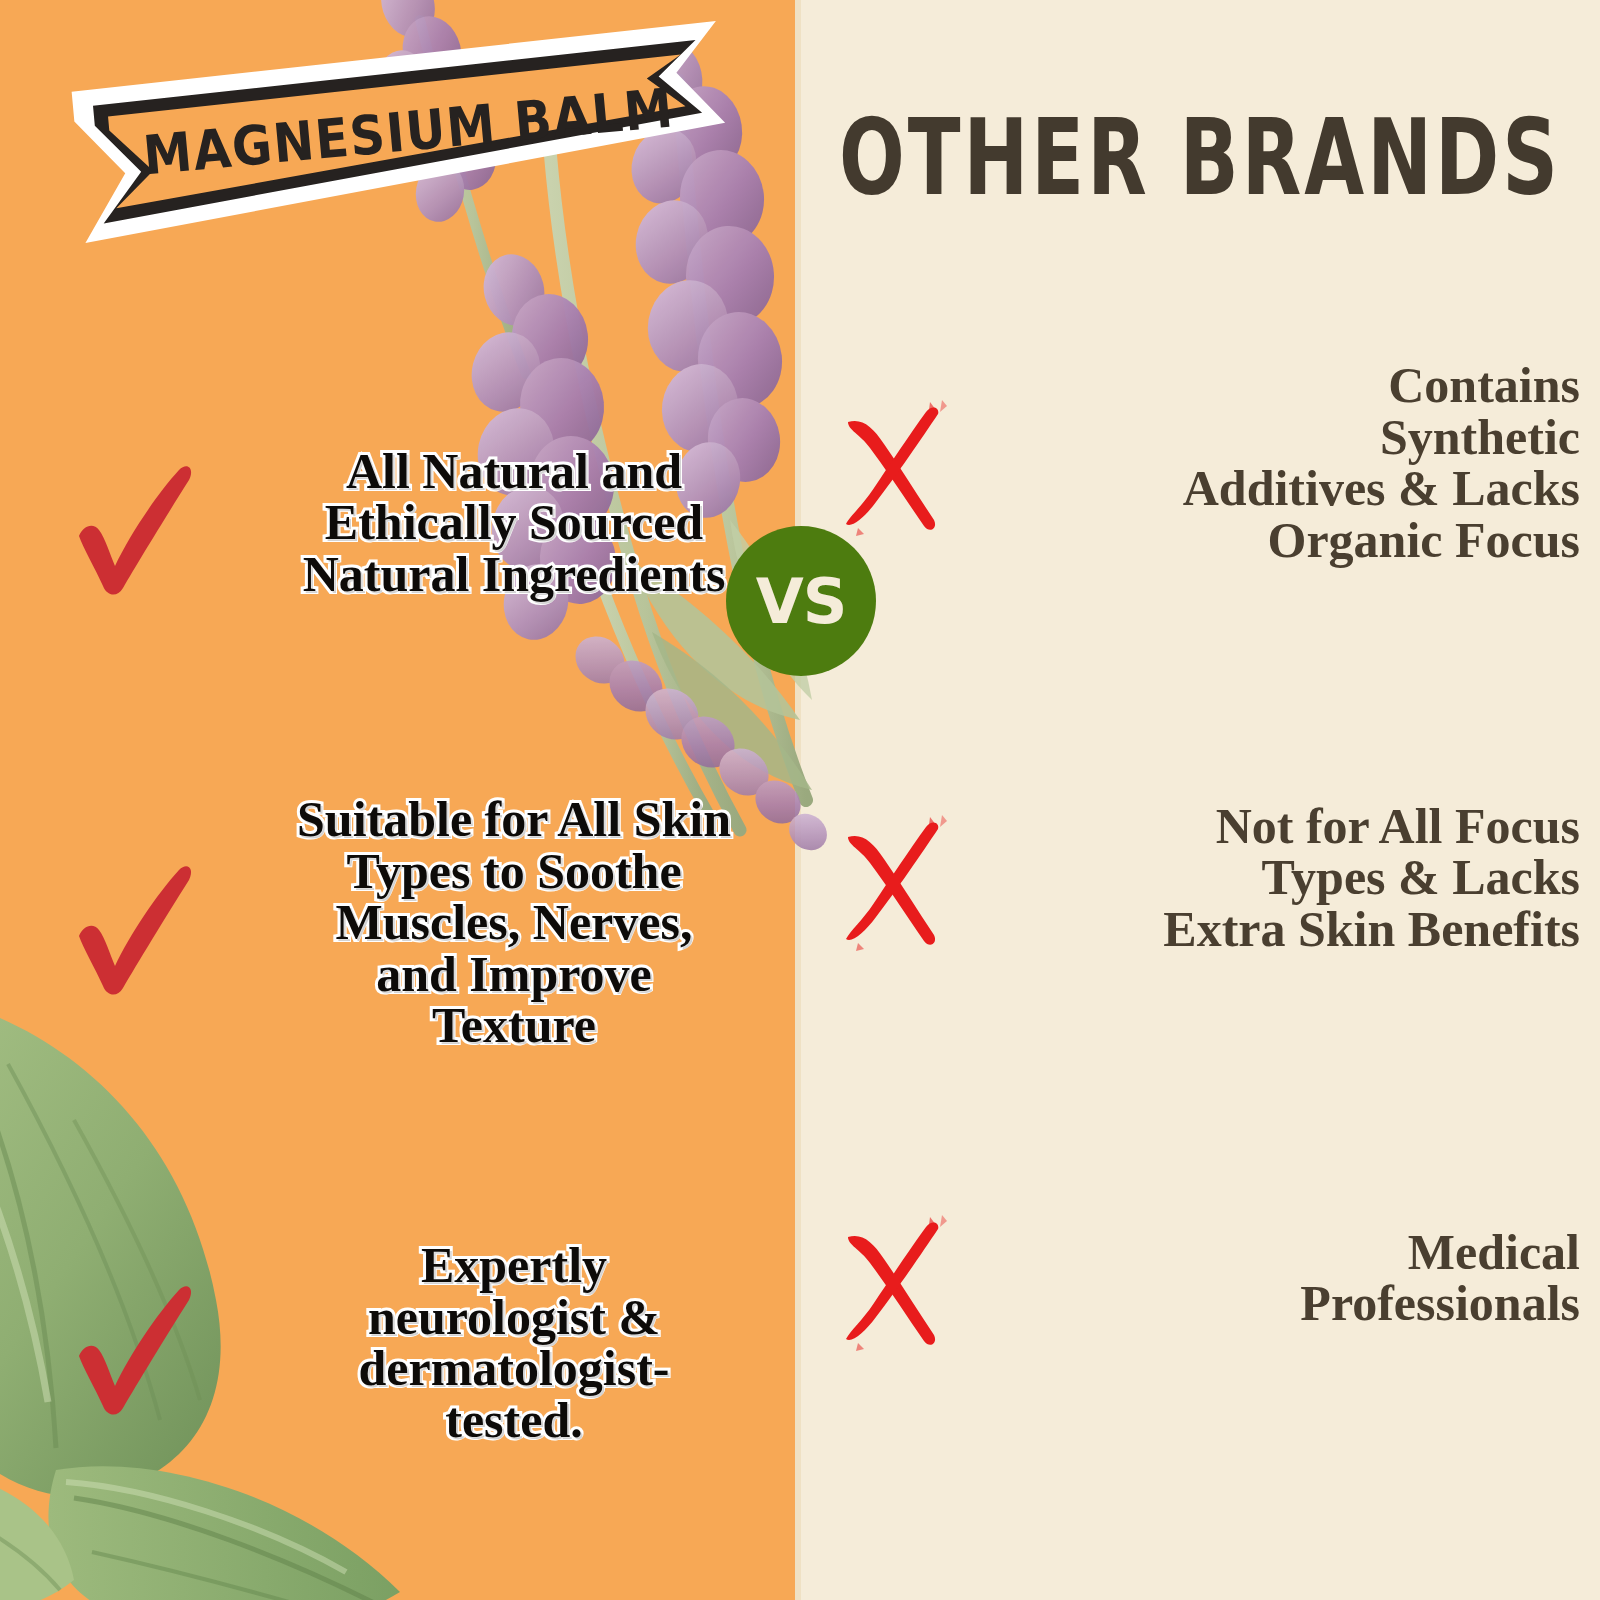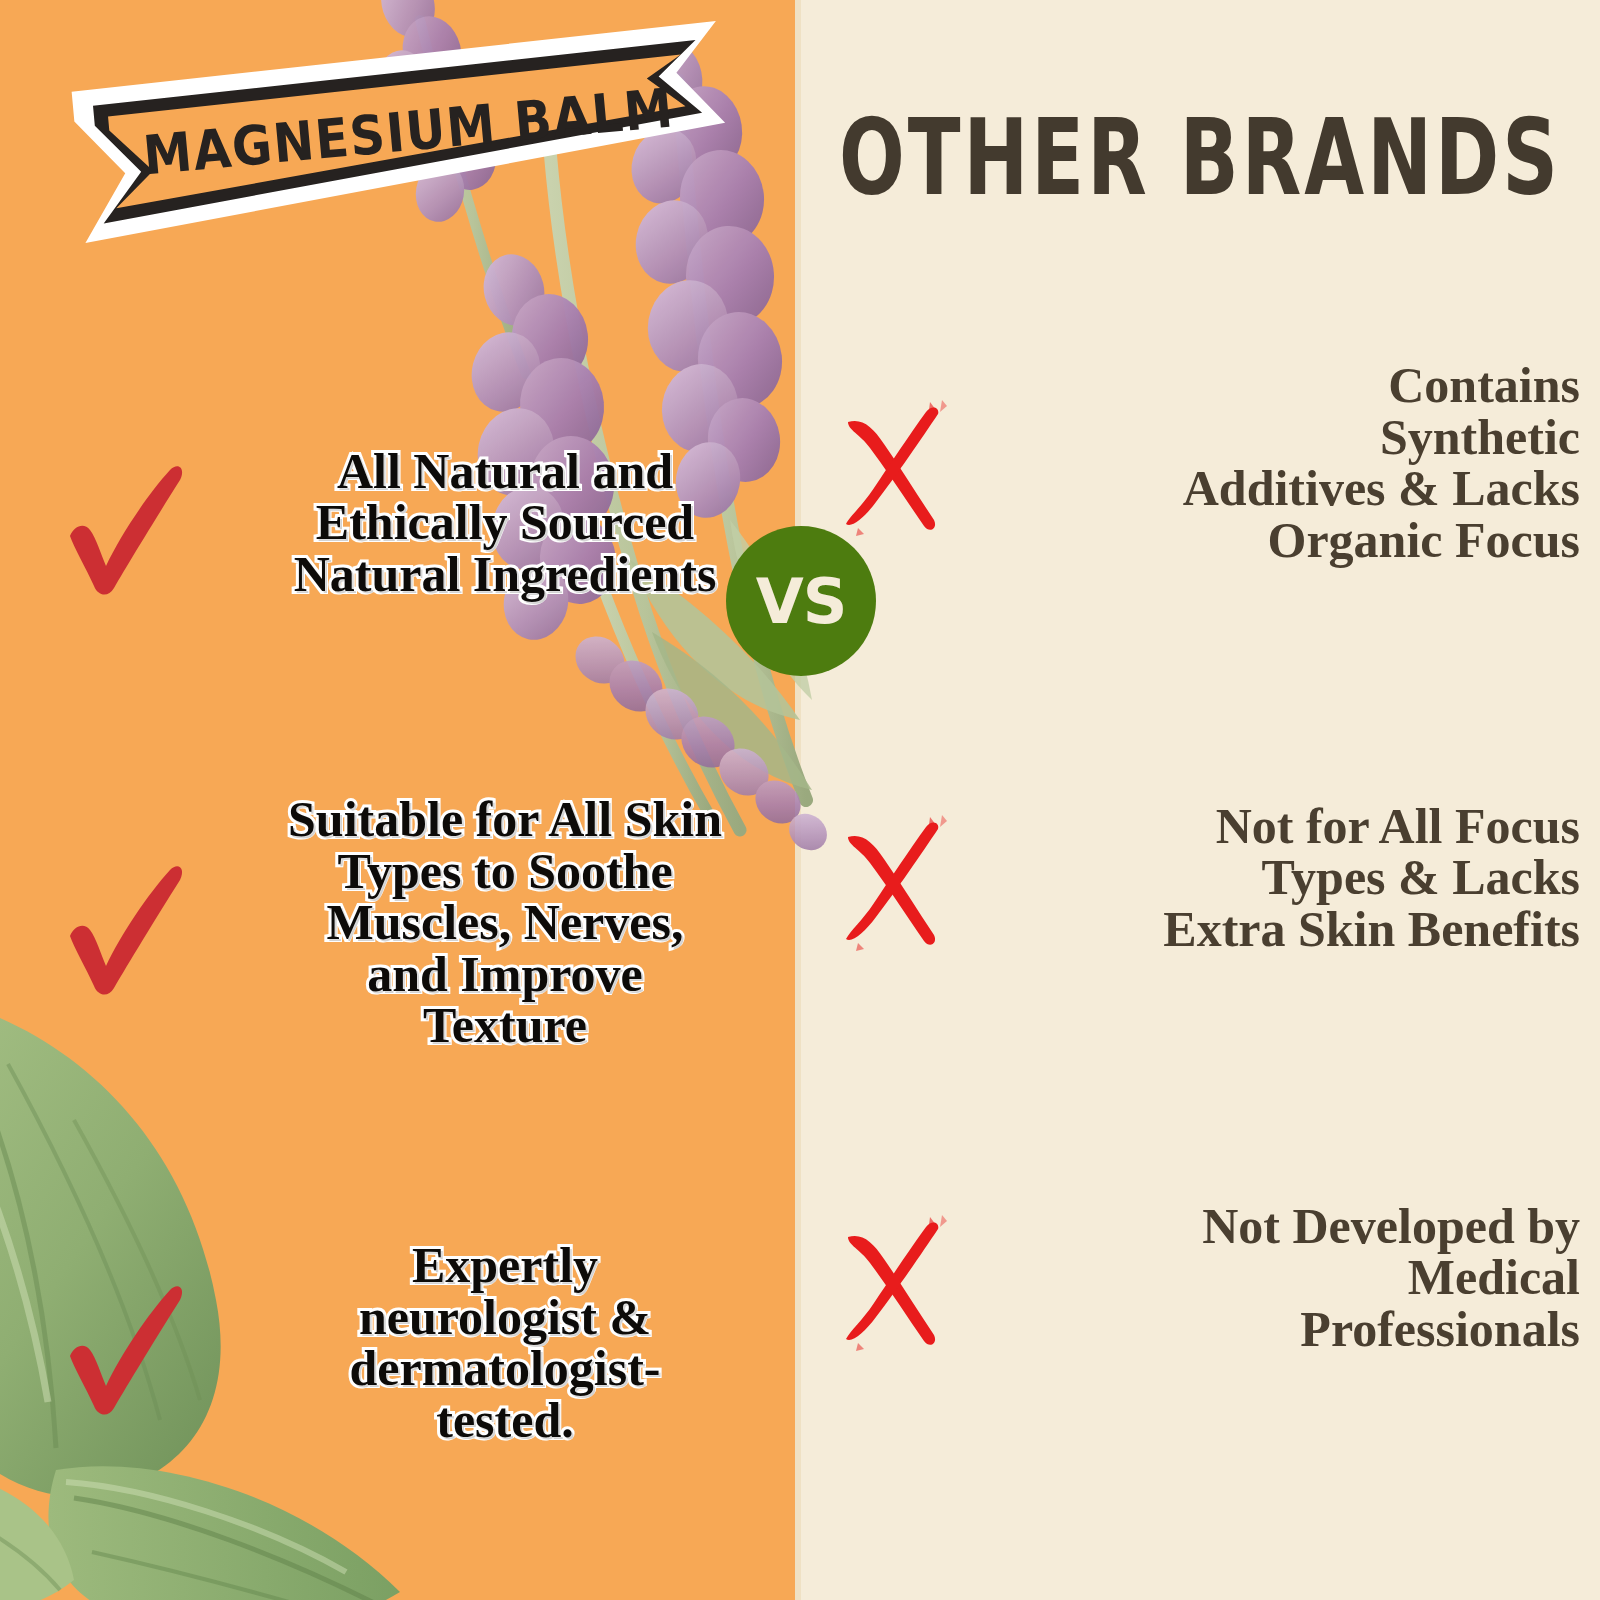--- a/index.html
+++ b/index.html
@@ -51,21 +51,21 @@
     position:absolute;left:800px;top:96px;width:800px;
     text-align:center;
     font-family:"DejaVu Sans Condensed","Liberation Sans",sans-serif;
     font-weight:700;font-size:86px;letter-spacing:3px;
     color:#433a2e;
     transform:scaleY(1.22);transform-origin:center top;
   }
 
   
   .row{position:absolute;display:flex;align-items:center;}
-  .left-row{left:8px;width:800px;z-index:30;padding-left:36px;}
+  .left-row{left:17px;width:800px;z-index:30;padding-left:36px;}
   .right-row{left:800px;width:800px;z-index:30;}
 
   .mark{flex:0 0 auto;width:150px;height:150px;position:relative;}
   .mark svg{position:absolute;left:0;top:0;width:150px;height:150px;}
 
   .txt-left{
     flex:1 1 auto;
     font-family:"Liberation Serif",serif;font-weight:700;
     font-size:50px;line-height:1.03;text-align:center;
     color:#0d0b09;
@@ -335,19 +335,18 @@
                  C42 46 30 42 30 34 Z" fill="#e81c1c"></path>
         <path d="M120 26 C122 20 114 16 108 24 C92 46 72 76 56 100
                  C44 118 32 128 28 136 C34 140 46 130 58 114
                  C78 88 104 50 120 26 Z" fill="#e81c1c"></path>
         <path d="M112 14 L118 22 L110 30 Z" fill="#e81c1c" opacity=".6"></path>
         <path d="M124 12 L129 18 L122 24 Z" fill="#e81c1c" opacity=".4"></path>
         <path d="M40 140 L46 146 L38 148 Z" fill="#e81c1c" opacity=".5"></path>
       </svg>
     </div>
     <div class="txt-right">
-      <span class="line">Not Developed by</span>
       <span class="line">Medical</span>
       <span class="line">Professionals</span>
     </div>
   </div>
 
 </div>
 
 </body></html>

